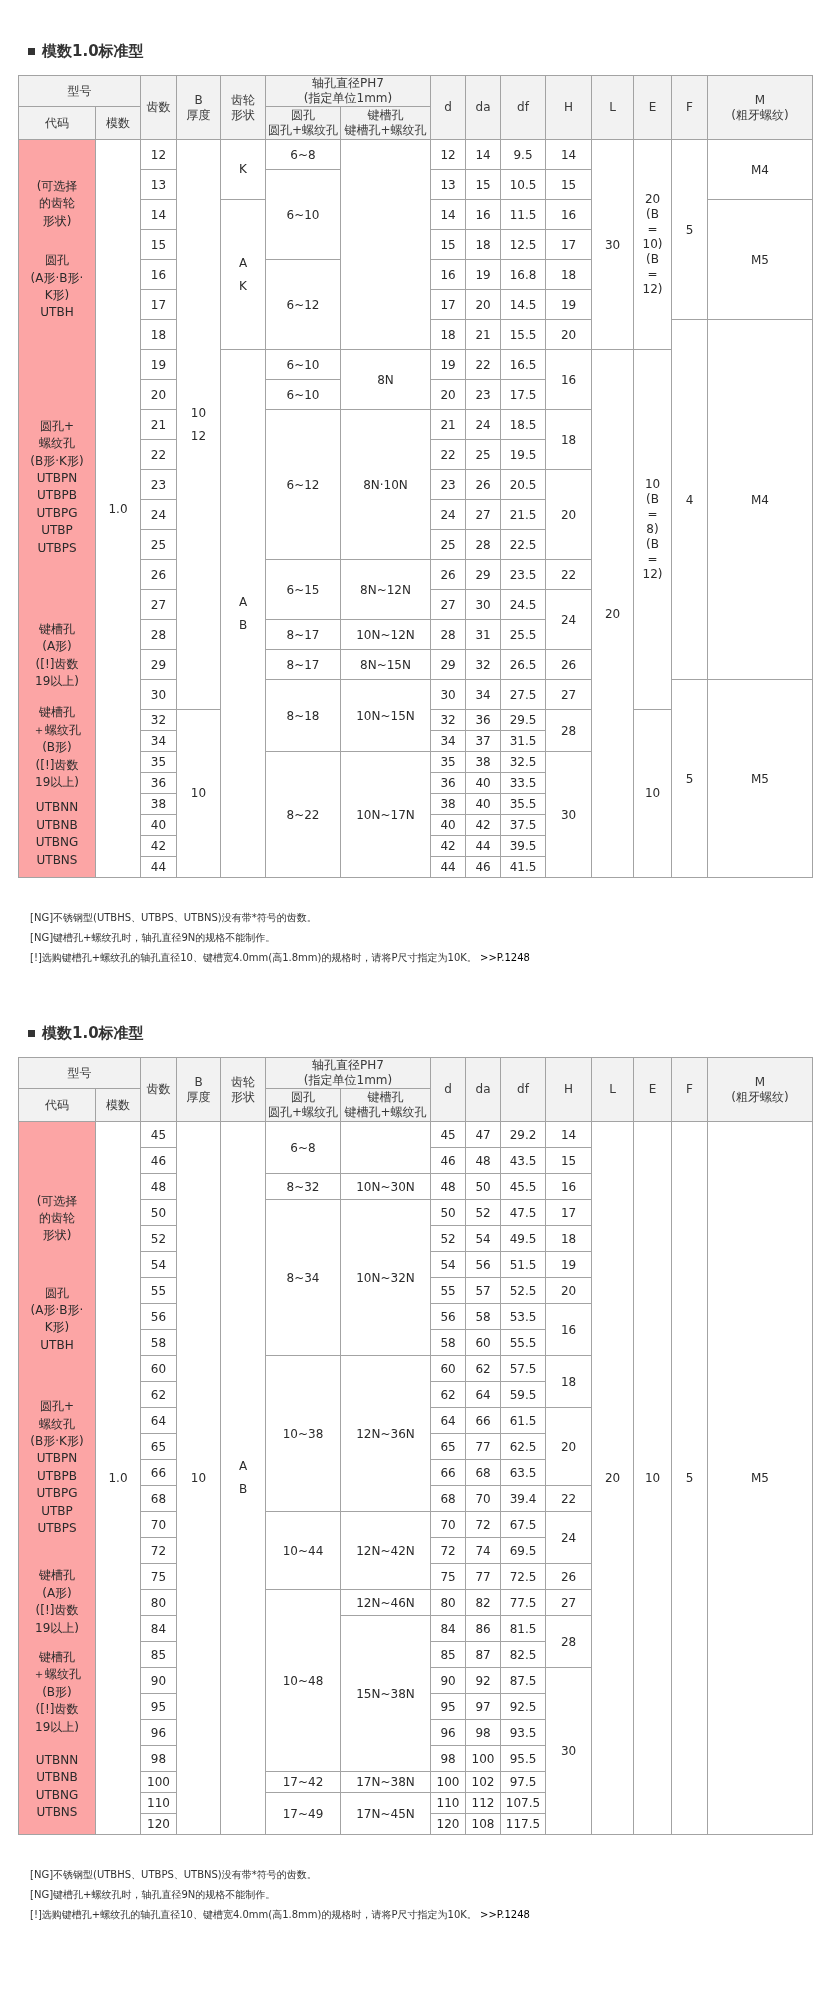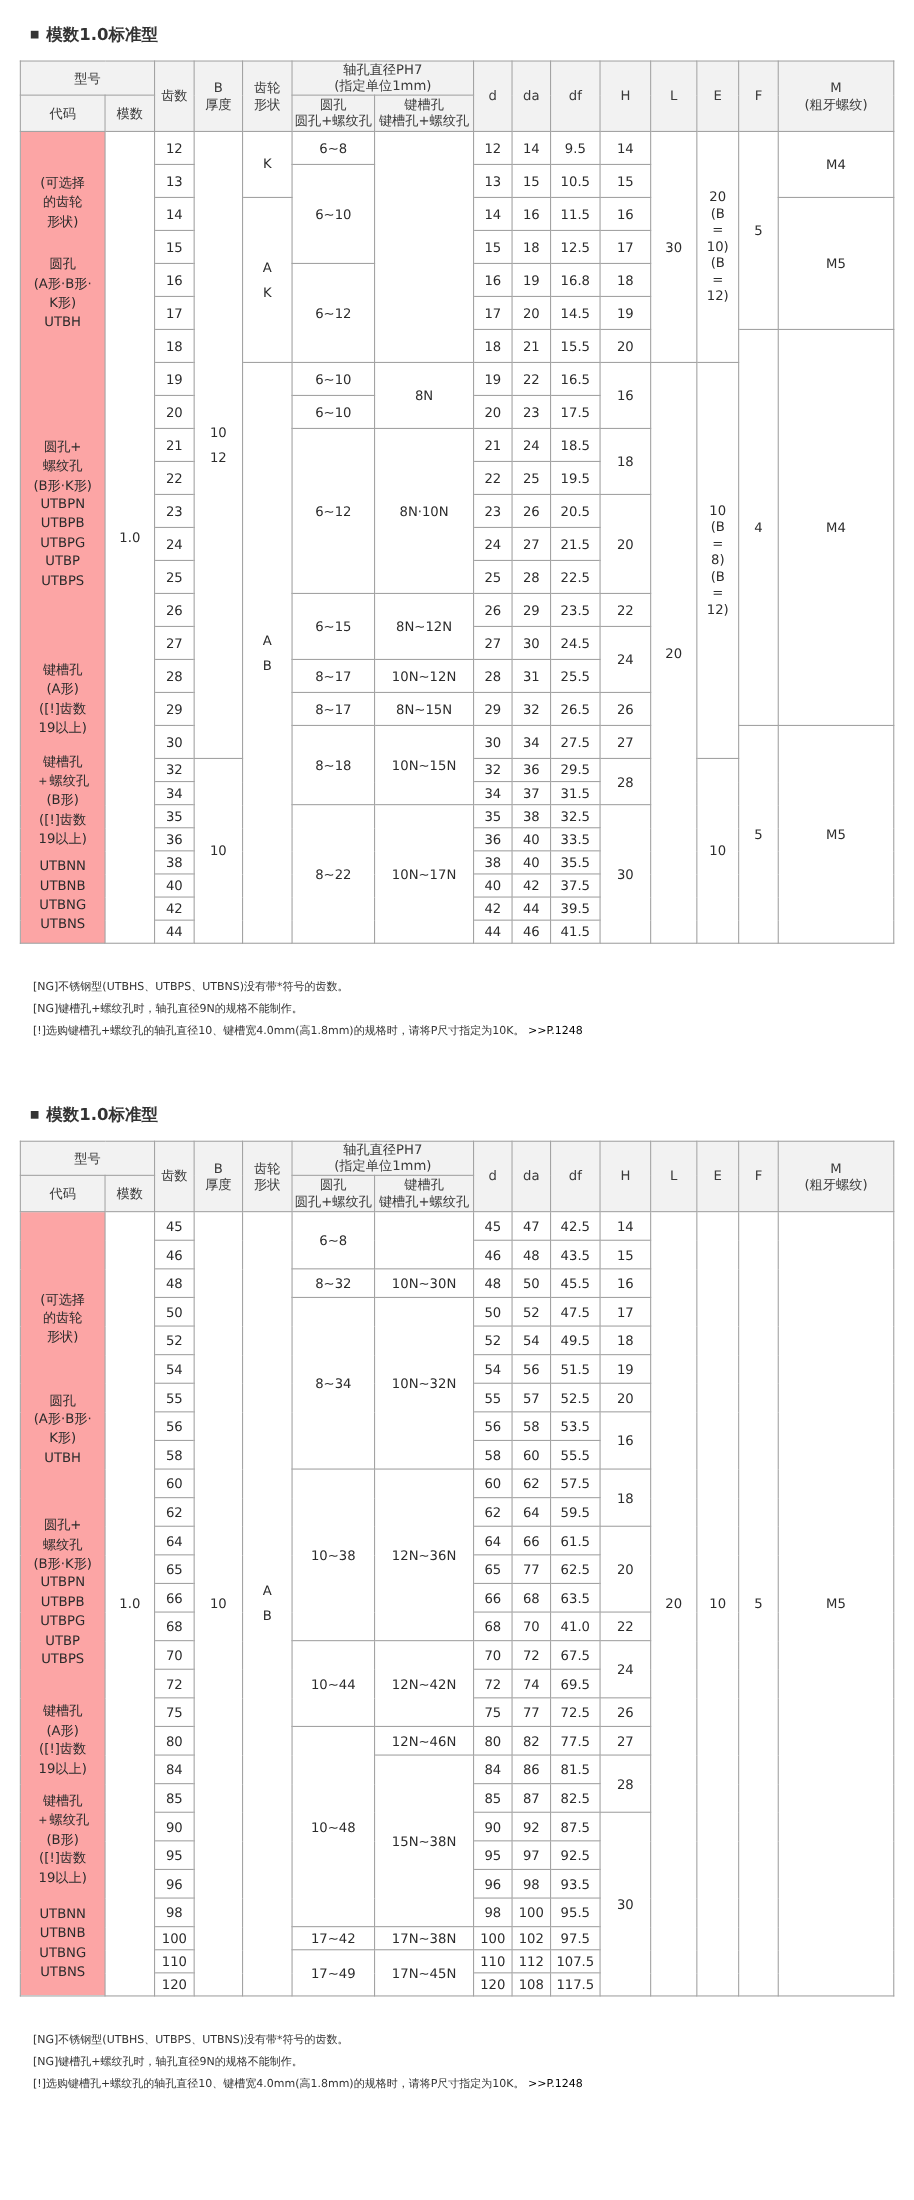--- a/index.html
+++ b/index.html
@@ -1,17 +1,17 @@
 <!DOCTYPE html>
 <html><head>
 <meta charset="utf-8">
 <style>
   html,body{margin:0;padding:0;background:#fff;}
   body{width:831px;font-family:"DejaVu Sans","Liberation Sans",sans-serif;color:#333;}
-  .page{padding:22px 18px 30px 18px;}
+  .page{padding:42px 18px 30px 18px;}
   .sec-title{font-size:15px;font-weight:bold;color:#333;margin:0 0 14px 10px;display:flex;align-items:center;}
   .sec-title .sq{display:inline-block;width:7px;height:7px;background:#333;margin-right:7px;}
   .sec-title.second{margin-top:56px;}
   table.spec{border-collapse:collapse;table-layout:fixed;width:794px;border:1px solid #6e6e6e;}
   table.spec th,table.spec td{border:1px solid #a3a3a3;padding:0 1px;text-align:center;vertical-align:middle;
     font-size:12px;color:#2b2b2b;overflow:hidden;}
   table.spec thead th{background:#f2f2f2;font-weight:normal;color:#3a3a3a;font-size:12px;line-height:1.25;}
   table.spec thead tr.r1 th{height:30px;}
   table.spec thead tr.r2 th{height:32px;}
   th.sub{font-size:9px;font-weight:bold;line-height:1.3;}
@@ -449,21 +449,21 @@
           </td>
           <td rowspan="28">1.0</td>
           <td>45</td>
           <td rowspan="28" class="pre sp2">10</td>
           <td rowspan="28" class="pre sp2">A
 B</td>
           <td rowspan="2" class="pre">6~8</td>
           <td rowspan="2" class="pre"></td>
           <td>45</td>
           <td>47</td>
-          <td>42.5</td>
+          <td>29.2</td>
           <td rowspan="1" class="pre">14</td>
           <td rowspan="28" class="pre">20</td>
           <td rowspan="28" class="pre ecell">10</td>
           <td rowspan="28" class="pre">5</td>
           <td rowspan="28" class="pre">M5</td>
         </tr>
         <tr>
           <td>46</td>
           <td>46</td>
           <td>48</td>
@@ -553,21 +553,21 @@
         <tr>
           <td>66</td>
           <td>66</td>
           <td>68</td>
           <td>63.5</td>
         </tr>
         <tr>
           <td>68</td>
           <td>68</td>
           <td>70</td>
-          <td>41.0</td>
+          <td>39.4</td>
           <td rowspan="1" class="pre">22</td>
         </tr>
         <tr class="grp">
           <td>70</td>
           <td rowspan="3" class="pre">10~44</td>
           <td rowspan="3" class="pre">12N~42N</td>
           <td>70</td>
           <td>72</td>
           <td>67.5</td>
           <td rowspan="2" class="pre">24</td>

